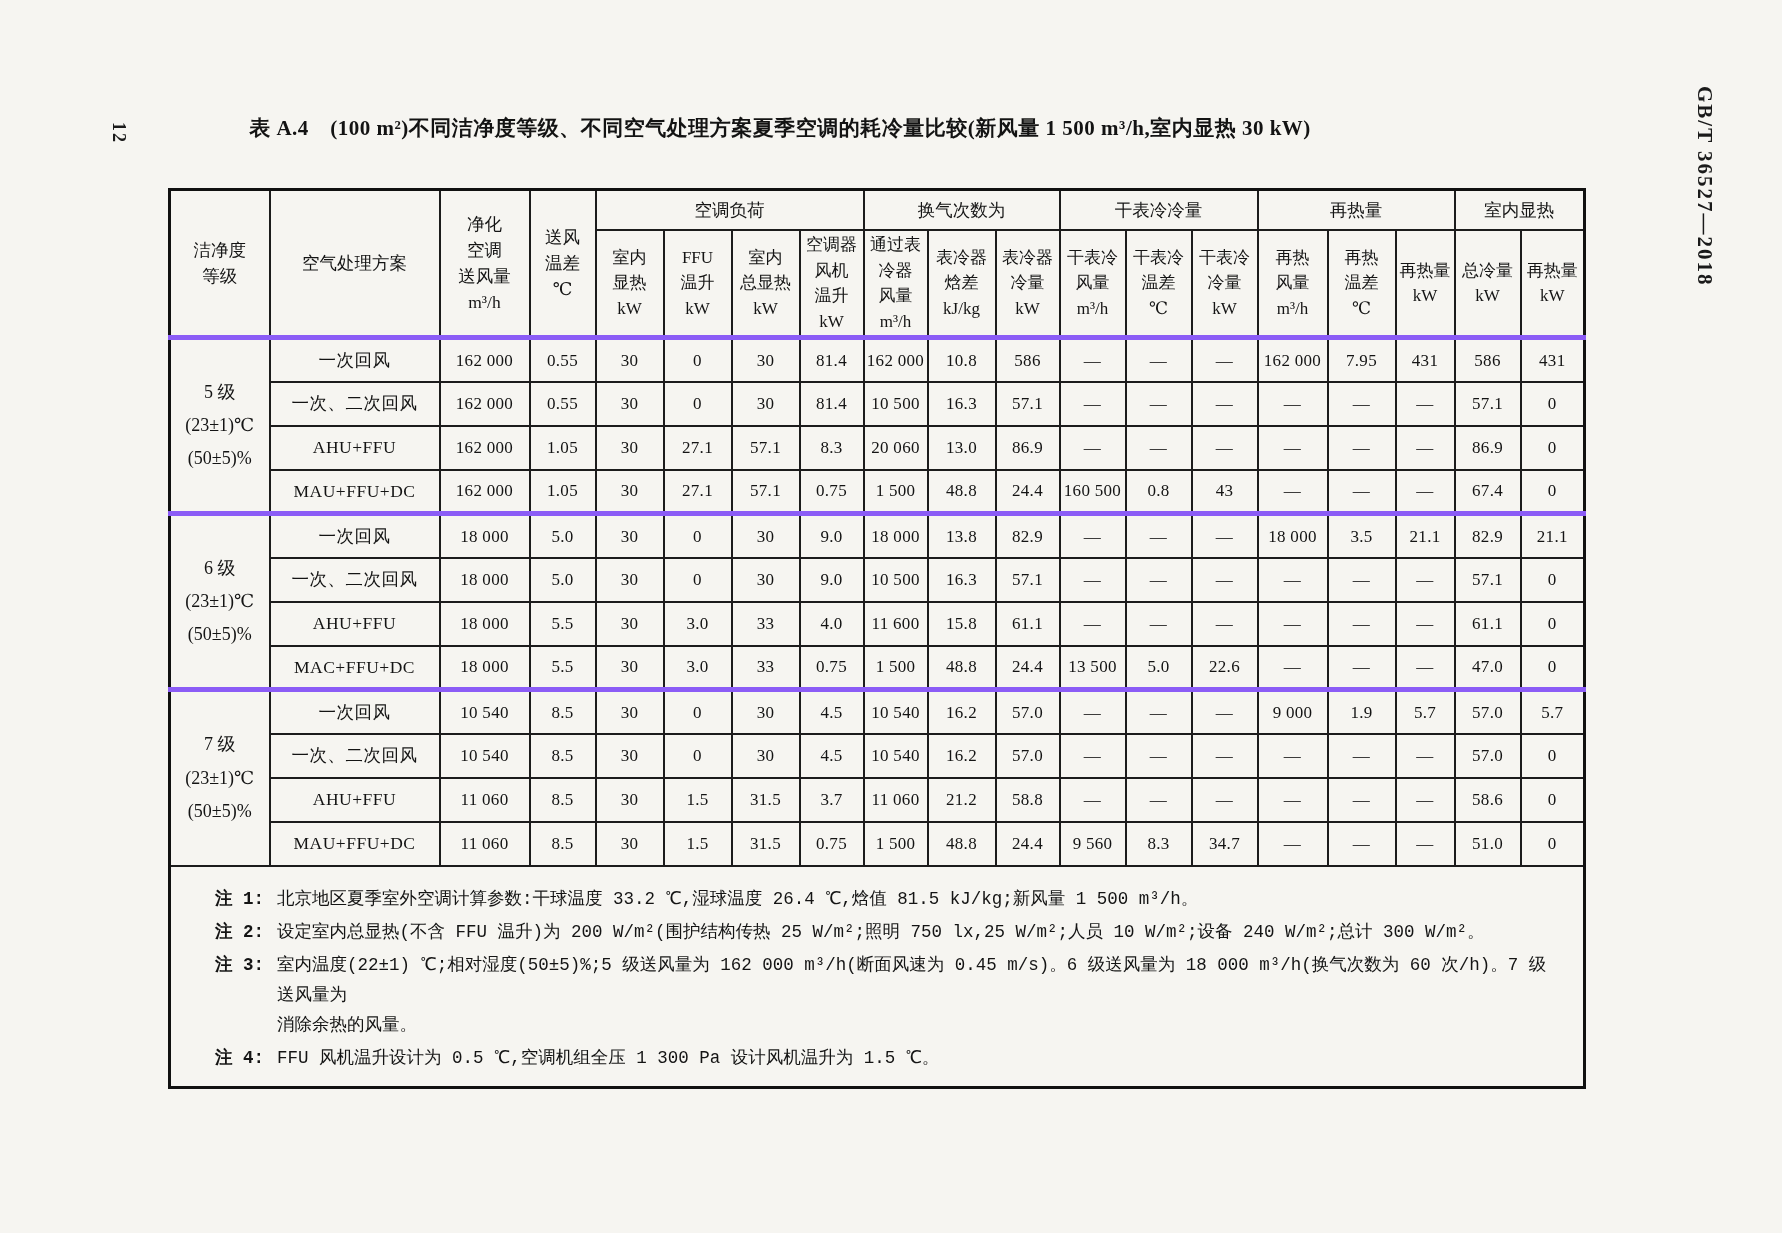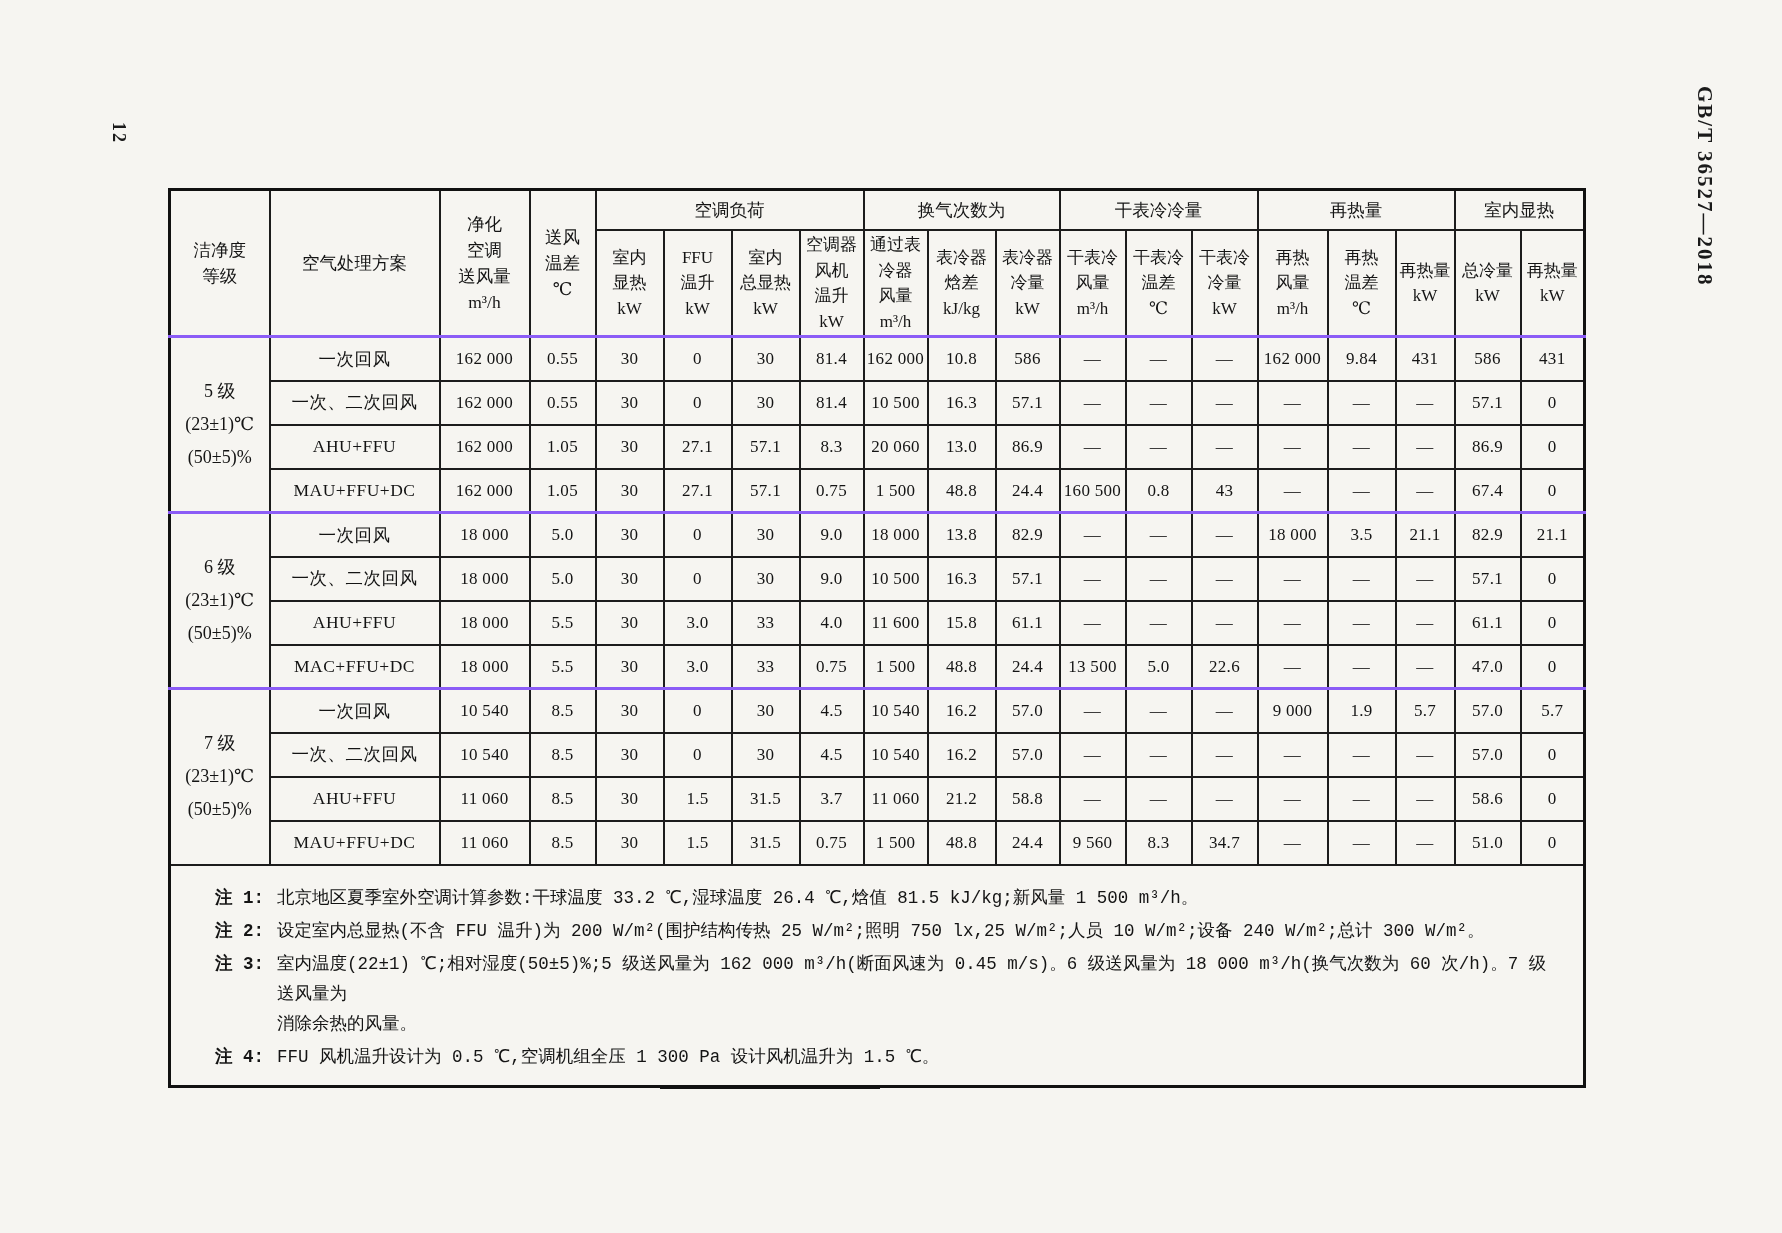--- a/index.html
+++ b/index.html
@@ -42,21 +42,21 @@
     font-weight:normal;
     text-align:center;vertical-align:middle;
     font-size:17px;line-height:1.5;
     padding:1px 1px;
     color:#141414;
     overflow:hidden;
   }
   thead tr.group-row th{height:36px;font-size:17.5px;}
   thead tr.sub-row th{height:92px;}
   tbody tr{height:44px;}
-  tbody tr.group-start th, tbody tr.group-start td{border-top:3px solid #8b5cf6;}
+  tbody tr.group-start th, tbody tr.group-start td{border-top:5px solid #8b5cf6;}
   .pre{white-space:pre-line;}
   .level-cell{font-size:18px;line-height:1.85;}
   .scheme-cell{font-size:17.5px;letter-spacing:0.5px;}
   .num{font-size:17px;letter-spacing:0.3px;}
   
   td.notes-cell{
     border-top:3px solid #111;
     text-align:left;vertical-align:top;
     padding:14px 26px 10px 44px;
     font-family:Liberation Mono, monospace;
@@ -79,20 +79,21 @@
   }
 </style>
 </head>
 <body>
 
 <div class="page">
 
   <div id="page-num" class="v-text">12</div>
   <div id="std-code" class="v-text">GB/T 36527—2018</div>
 
+  <div class="title">表 A.4　(100 m²)不同洁净度等级、不同空气处理方案夏季空调的耗冷量比较(新风量 1 500 m³/h,室内显热 30 kW)</div>
 
   <table class="main">
     <colgroup>
       <col style="width:100px">
         <col style="width:170px">
         <col style="width:90px">
         <col style="width:66px">
       <col style="width:68px">
         <col style="width:68px">
         <col style="width:68px">
@@ -186,21 +187,21 @@
           <td class="num">0</td>
           <td class="num">30</td>
           <td class="num">81.4</td>
           <td class="num">162 000</td>
           <td class="num">10.8</td>
           <td class="num">586</td>
           <td class="num">—</td>
           <td class="num">—</td>
           <td class="num">—</td>
           <td class="num">162 000</td>
-          <td class="num">9.84</td>
+          <td class="num">7.95</td>
           <td class="num">431</td>
           <td class="num">586</td>
           <td class="num">431</td>
         </tr>
         <tr>
           <td class="scheme-cell">一次、二次回风</td>
           <td class="num">162 000</td>
           <td class="num">0.55</td>
           <td class="num">30</td>
           <td class="num">0</td>

